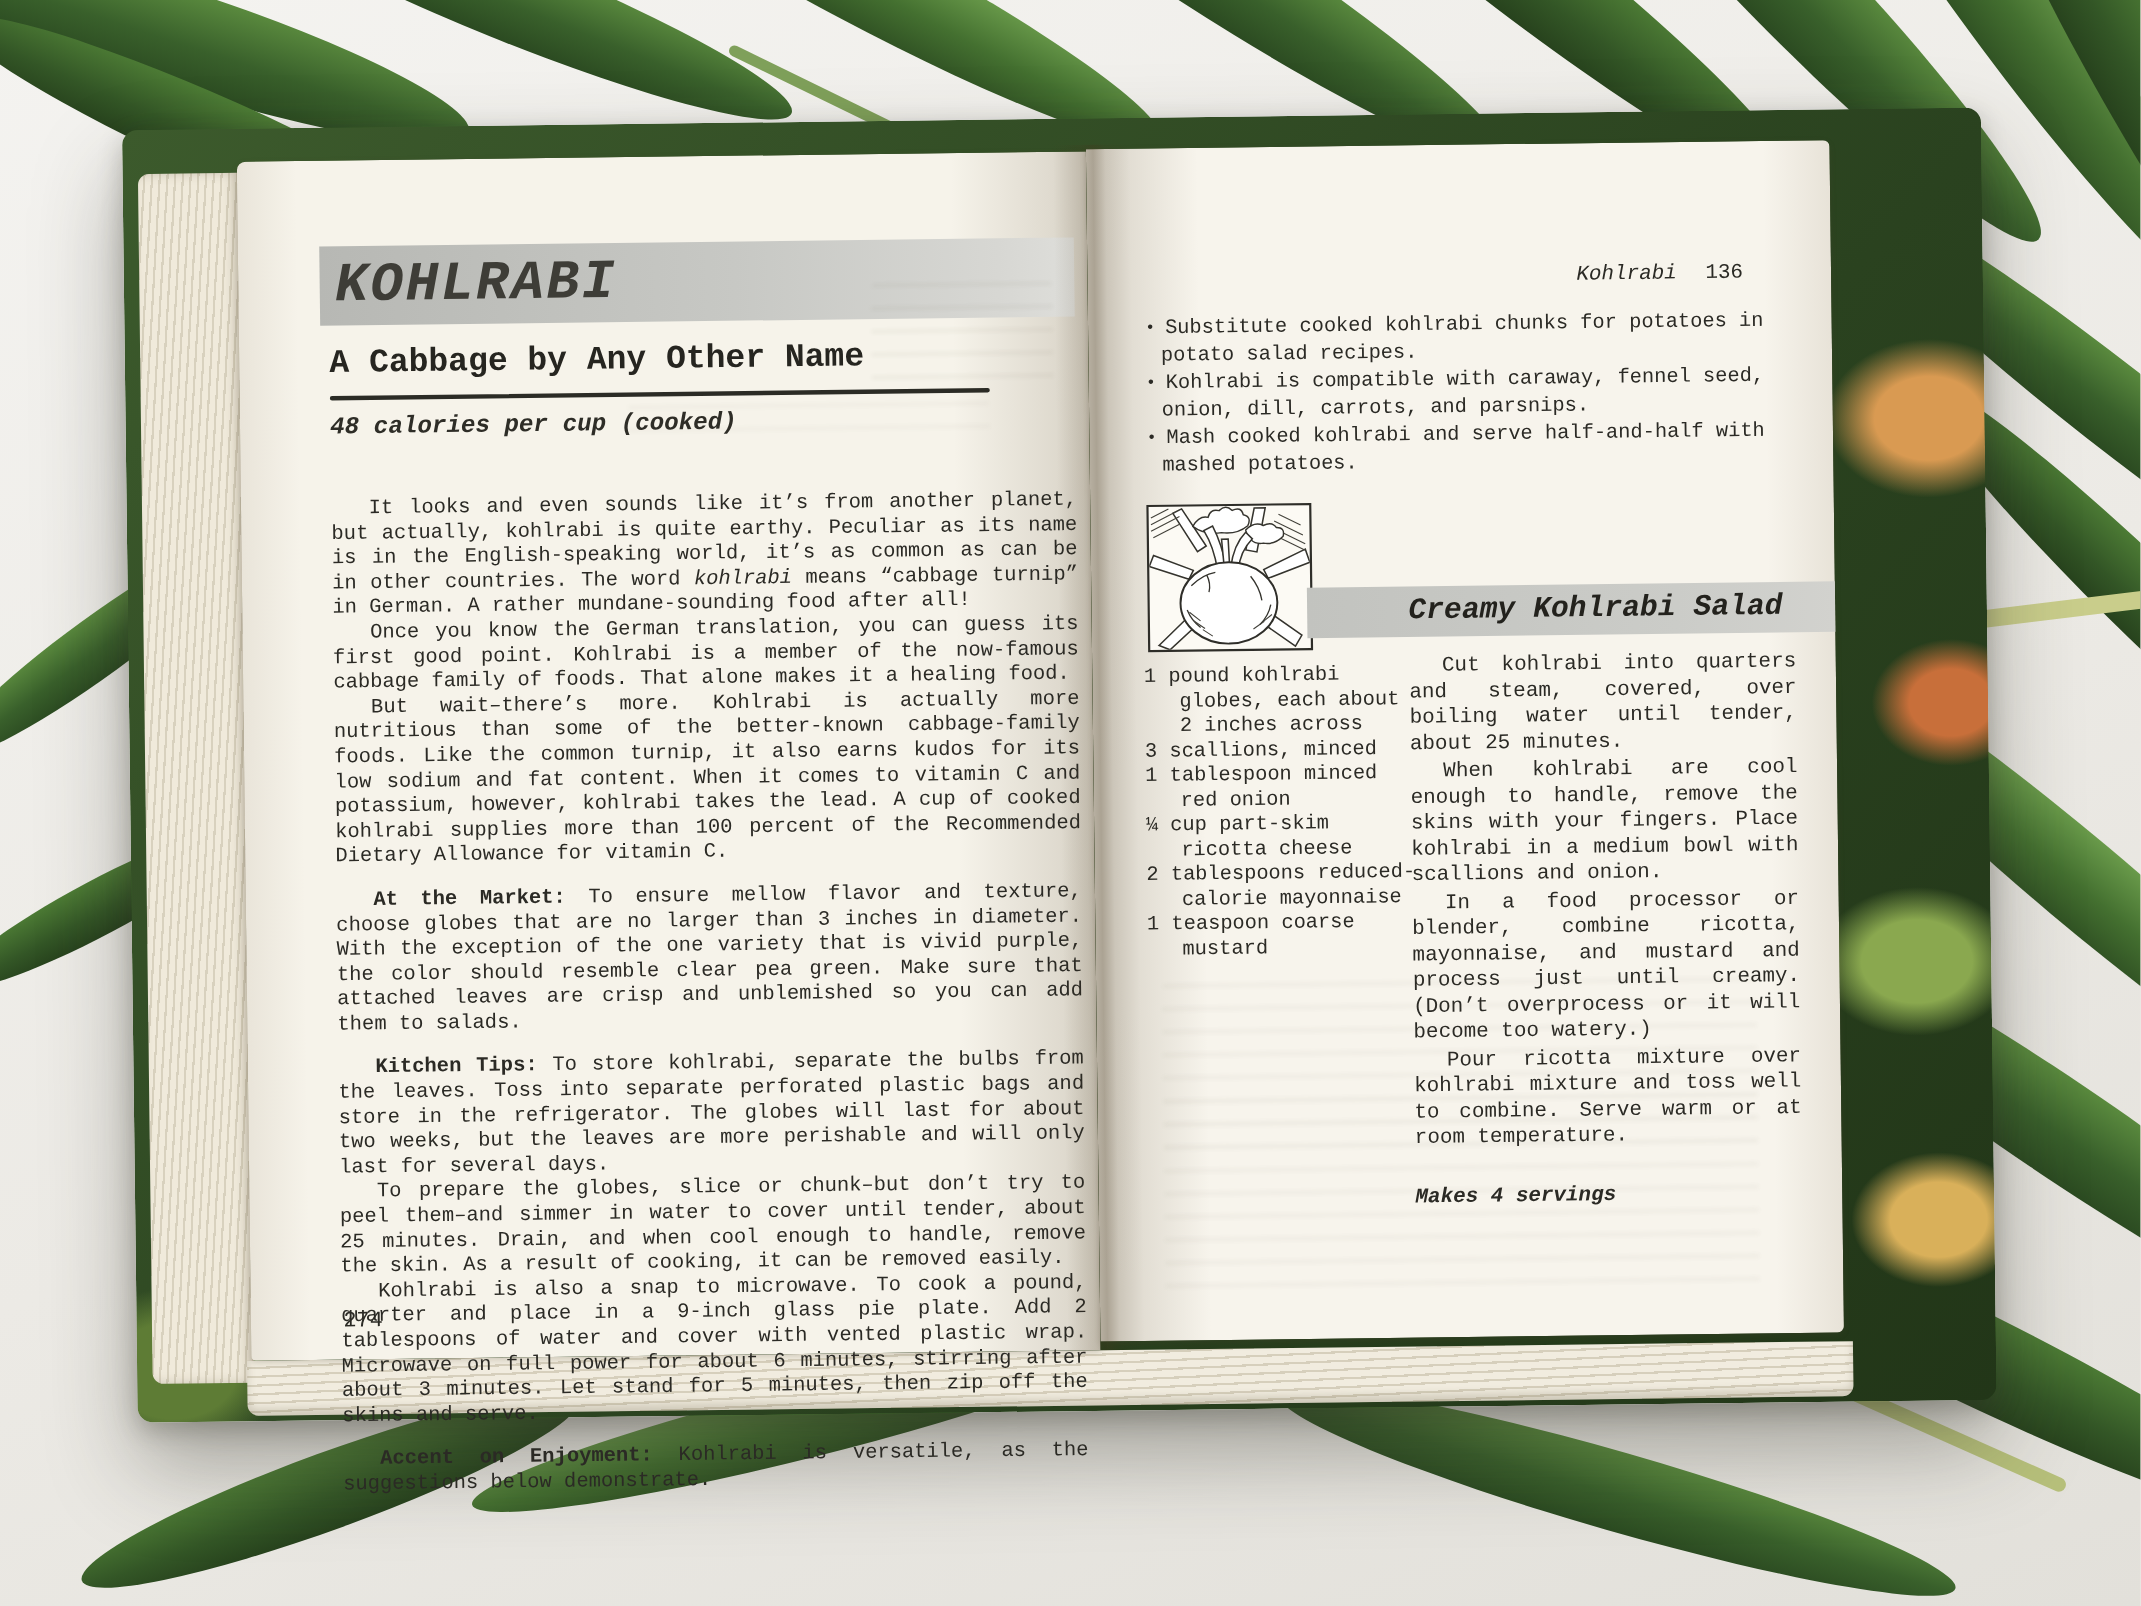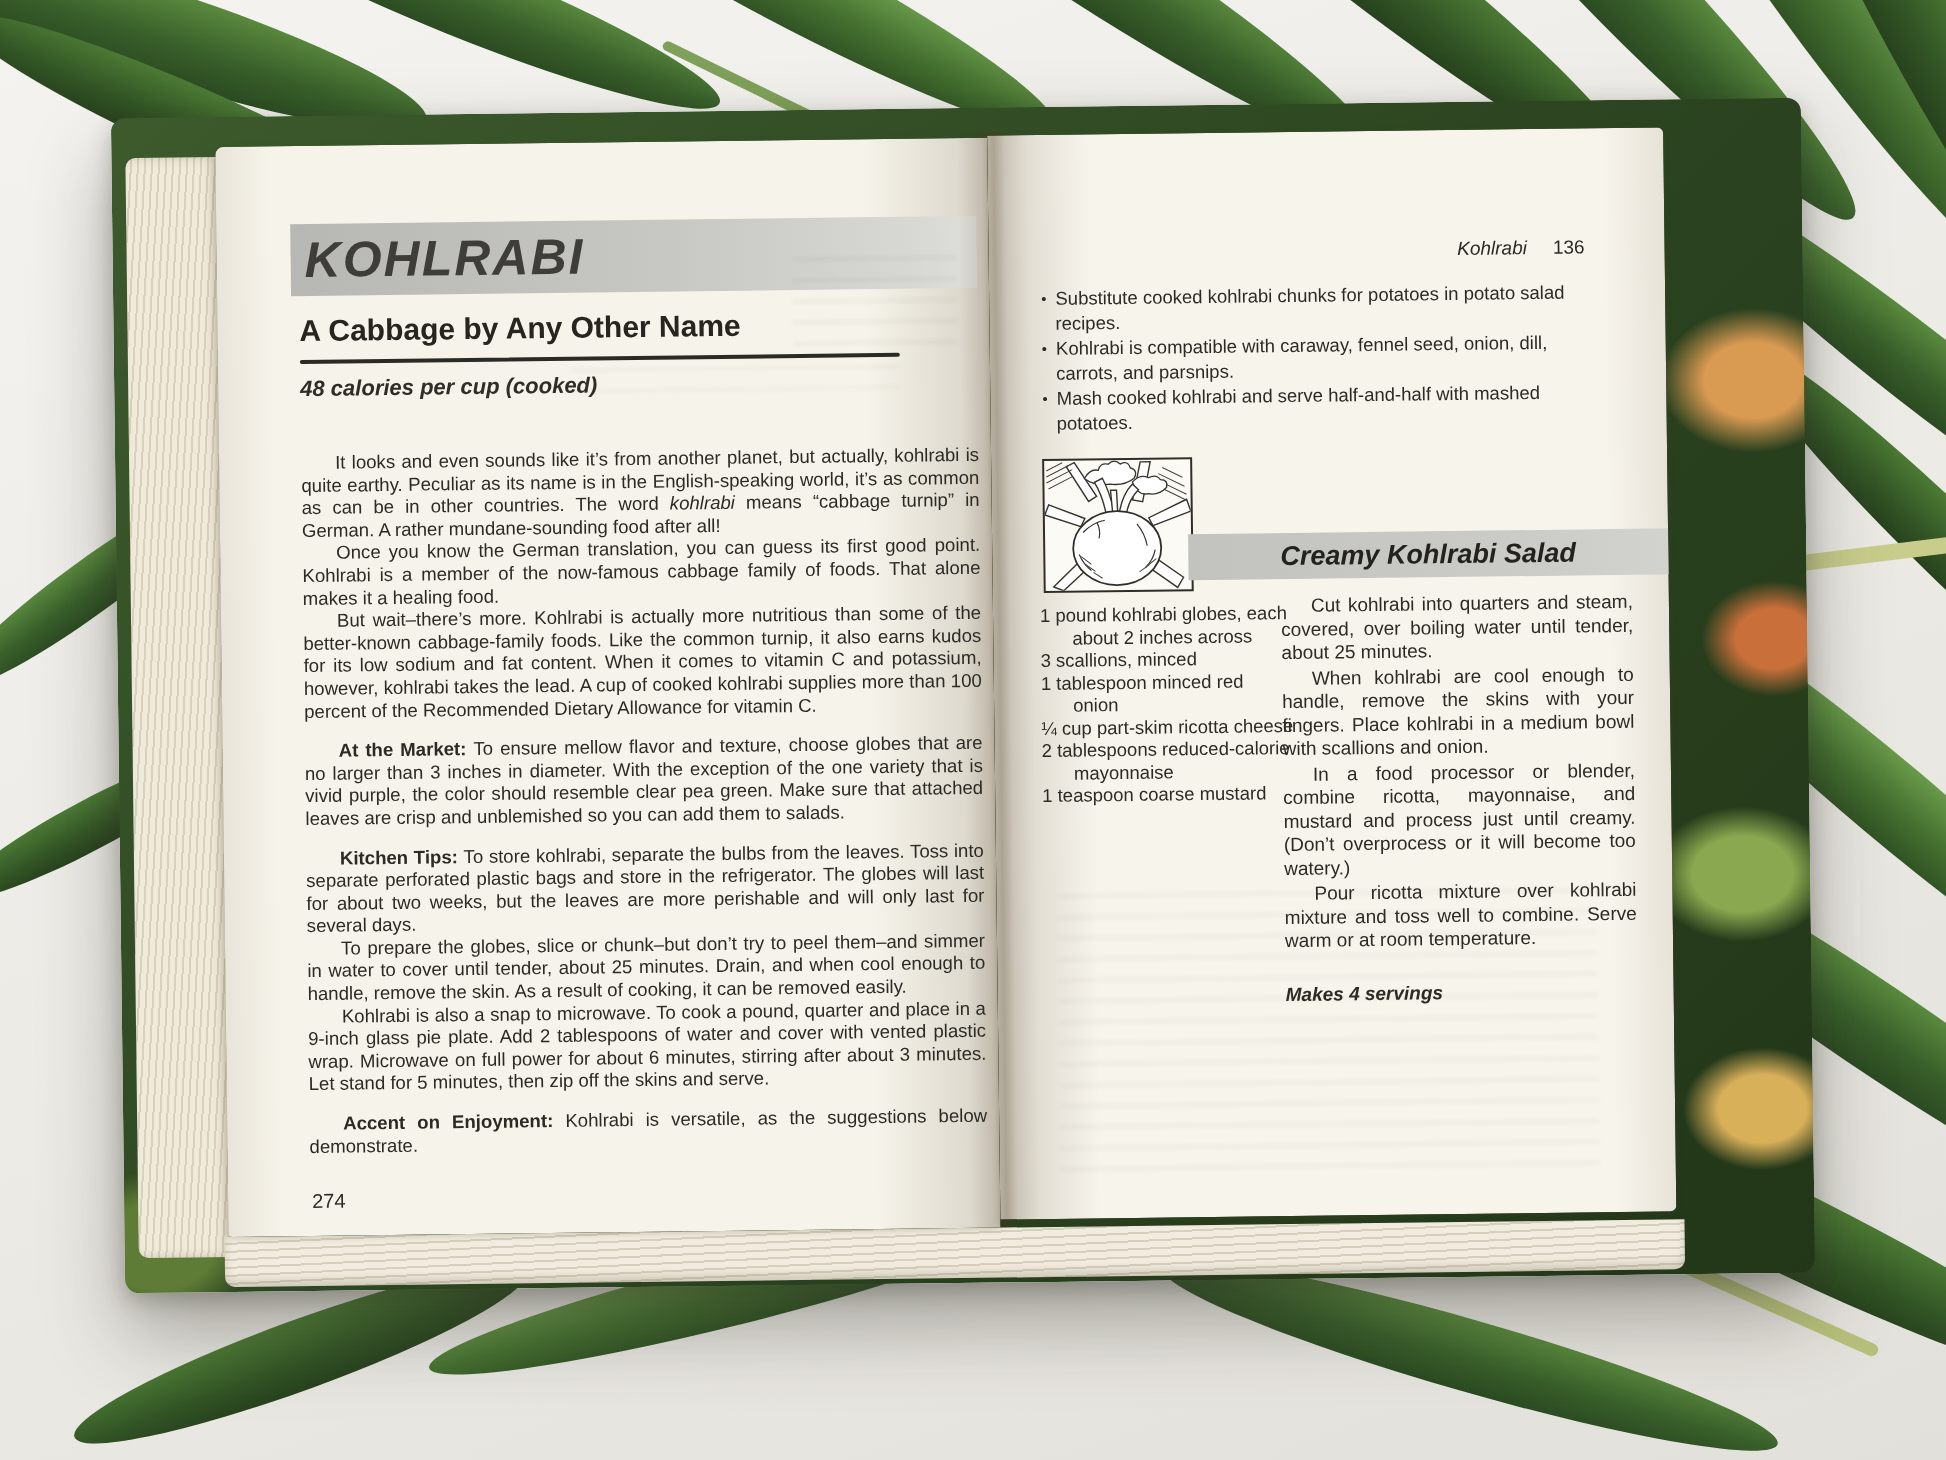--- a/index.html
+++ b/index.html
@@ -1,19 +1,19 @@
 <!DOCTYPE html>
 <html><head>
 <meta charset="utf-8">
 <style>
   html,body{margin:0;padding:0;}
   body{width:1946px;height:1460px;overflow:hidden;background:#eceae5;}
   .scene{position:relative;width:1946px;height:1460px;overflow:hidden;
          background:linear-gradient(160deg,#f4f3f0 0%,#eceae5 55%,#e2e0da 100%);
-         font-family:Liberation Sans, sans-serif;}
+         font-family:Liberation Mono, monospace;}
   
   .leaf{position:absolute;border-radius:50%;}
   .g1{background:linear-gradient(180deg,#5a8a3e,#39602b 55%,#2b4a21);}
   .g2{background:linear-gradient(180deg,#4d7c35,#335626 60%,#27421d);}
   .g3{background:linear-gradient(180deg,#699a4a,#447030 55%,#315324);}
   .stem{position:absolute;border-radius:8px;}
   
   .book{position:absolute;left:118px;top:108px;width:1690px;height:1175px;transform:rotate(-0.7deg);}
   .cover{position:absolute;inset:0;border-radius:14px;
     background:

